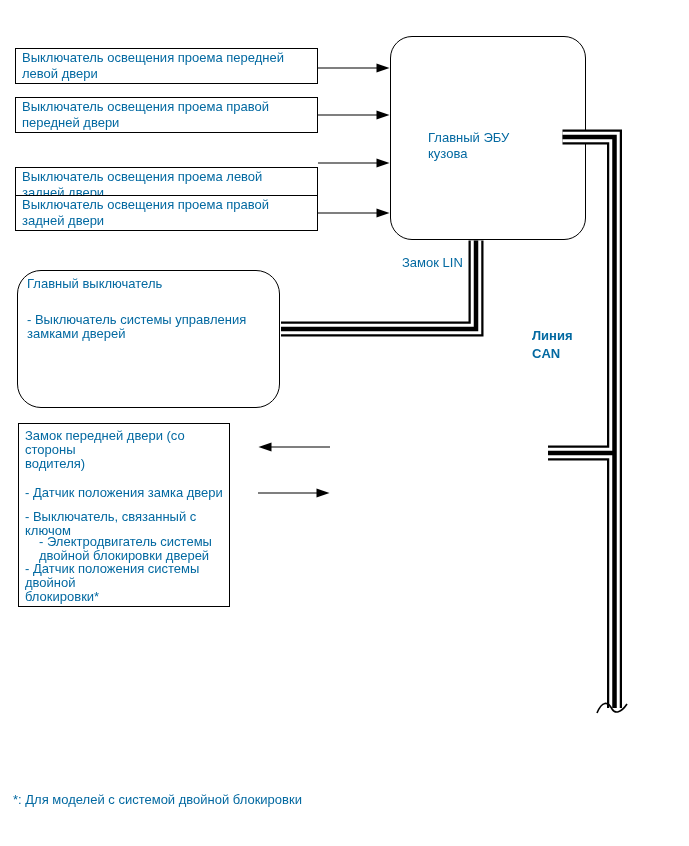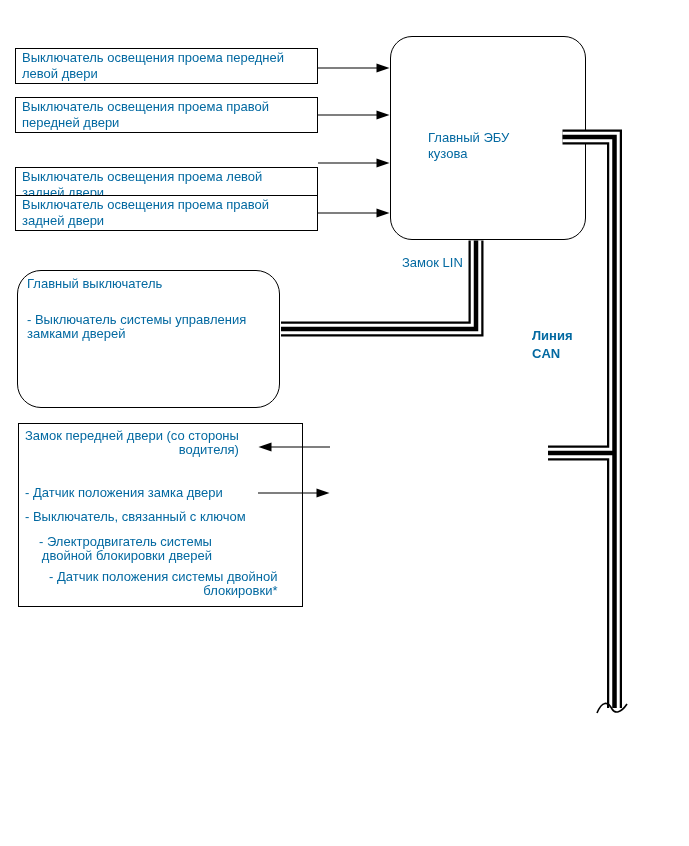--- a/index.html
+++ b/index.html
@@ -60,32 +60,33 @@
 
   <div class="txt" style="left:532px; top:327px; line-height:18px;font-weight:bold;">Линия
 CAN</div>
 
   <div class="box rbox" style="left:17px; top:270px; width:263px; height:138px;">
     <div class="txt" style="left:9px; top:5px;">Главный выключатель</div>
     <div class="txt tight" style="left:9px; top:42px;">- Выключатель системы управления
 замками дверей</div>
   </div>
 
-  <div class="box" style="left:18px; top:423px; width:285px; height:184px;text-align:right;">
+  <div class="box" style="left:18px; top:423px; width:212px; height:184px;">
     <div class="txt tight" style="left:6px; top:5px;">Замок передней двери (со стороны
 водителя)</div>
     <div class="txt tight" style="left:6px; top:62px;">- Датчик положения замка двери</div>
     <div class="txt tight" style="left:6px; top:86px;">- Выключатель, связанный с ключом</div>
     <div class="txt tight" style="left:6px; top:111px;margin-left:14px;">- Электродвигатель системы
 двойной блокировки дверей</div>
-    <div class="txt tight" style="left:6px; top:146px;margin-left:24px;">- Датчик положения системы двойной
+    <div class="txt tight" style="left:6px; top:138px;">- Датчик положения системы двойной
 блокировки*</div>
   </div>
 
 
+  <div class="txt" style="left:13px; top:792px;">*: Для моделей с системой двойной блокировки</div>
 
   <svg class="overlay" width="689" height="846" viewBox="0 0 689 846">
 
     <g>
       <path class="bus-outer" d="M 476 240.5 L 476 329 L 281 329"></path>
       <path class="bus-outer" d="M 562.5 137 L 614.5 137 L 614.5 708"></path>
       <path class="bus-outer" d="M 548 453 L 614.5 453"></path>
     </g>
     <g>
       <path class="bus-gap" d="M 476 240.5 L 476 329 L 281 329"></path>

